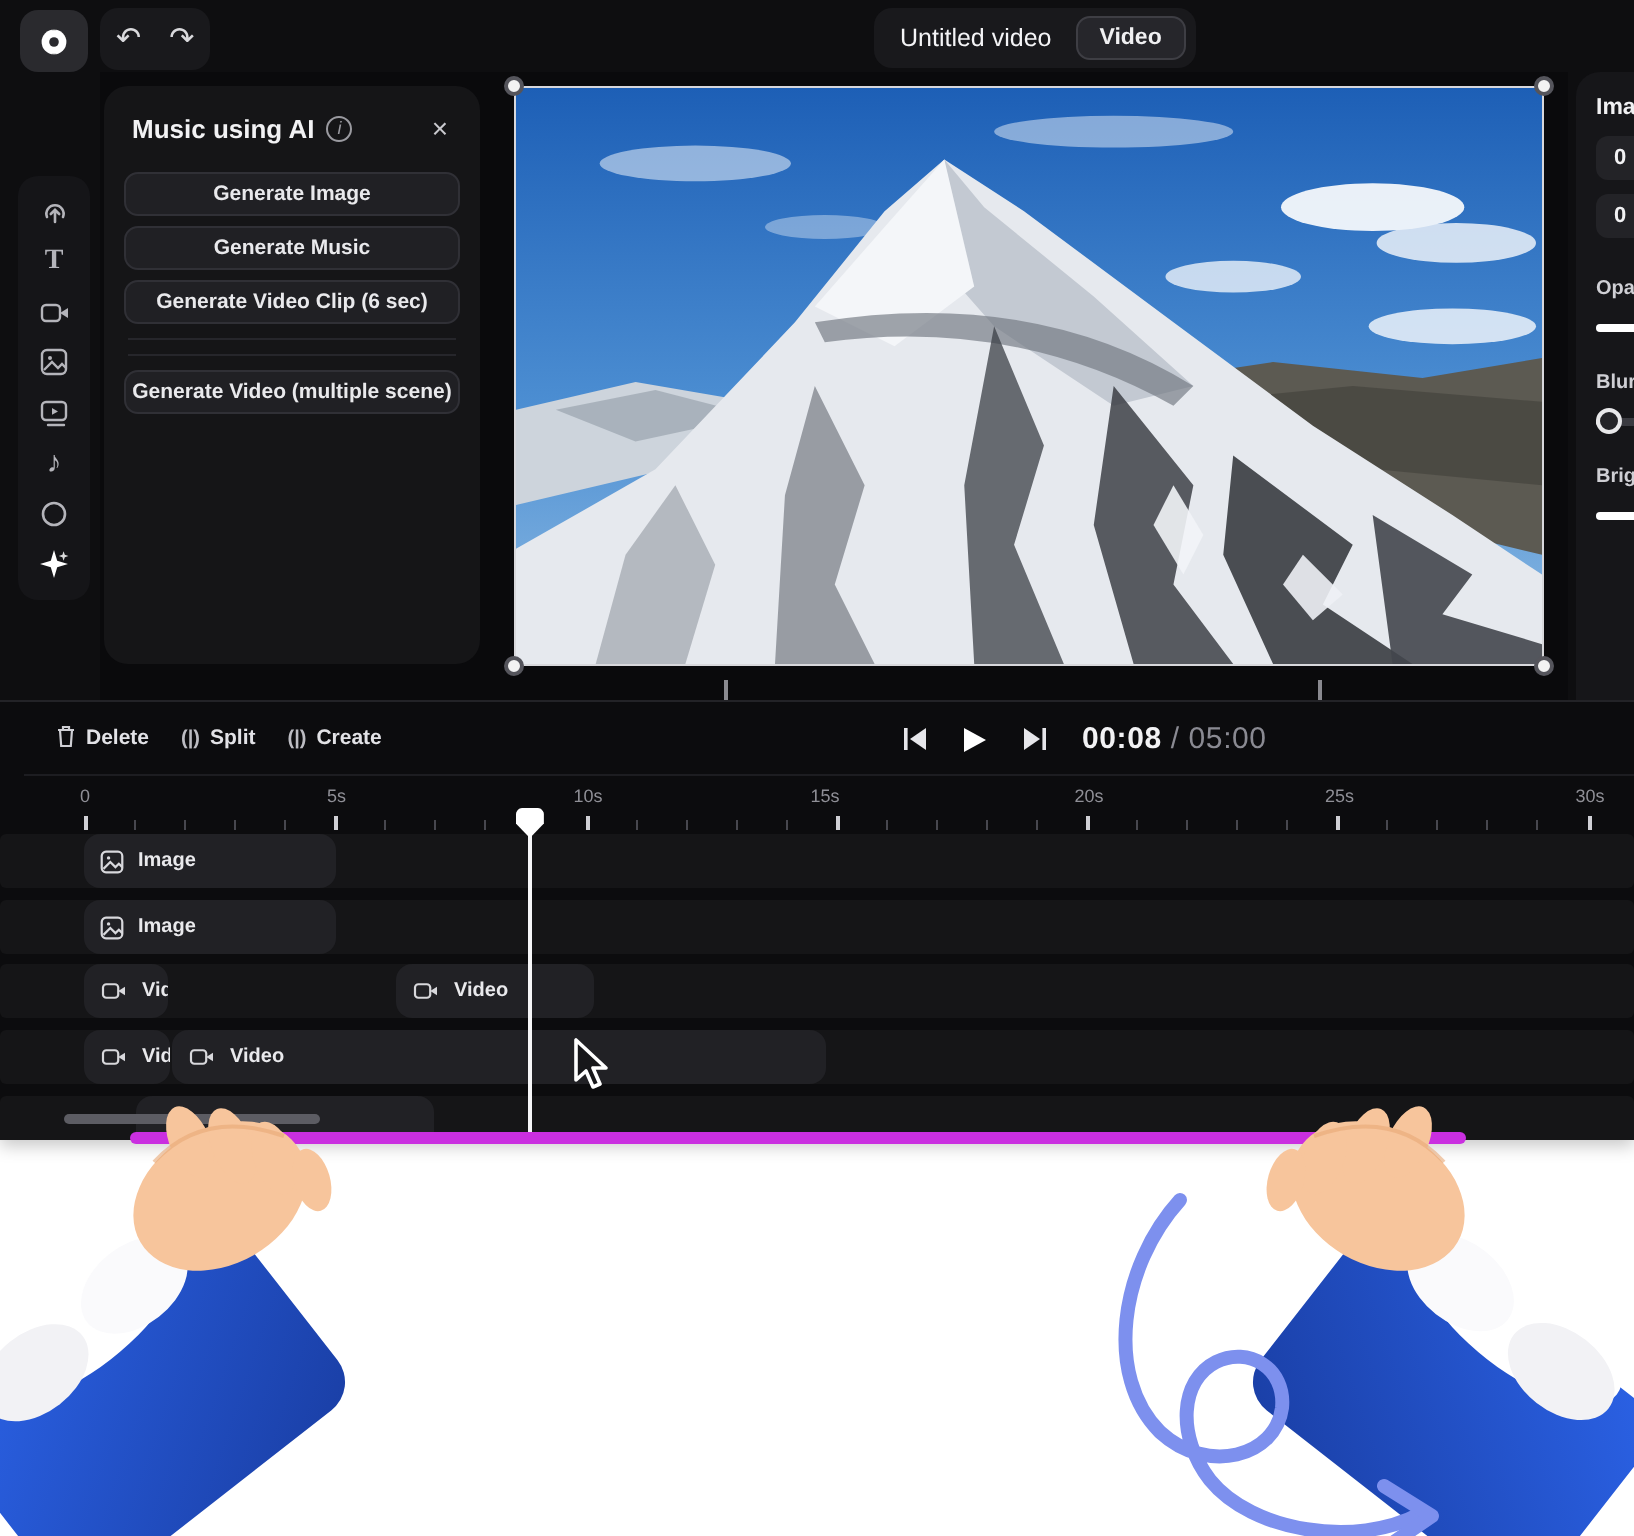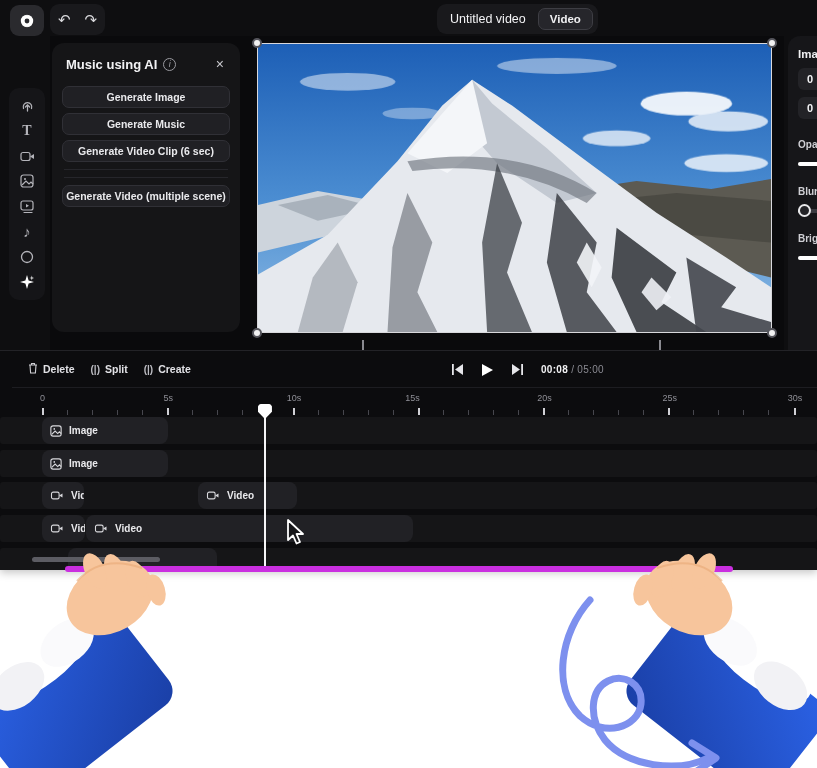--- a/index.html
+++ b/index.html
@@ -40,21 +40,21 @@
   .slider{position:relative;width:92px;height:4px;background:#3a3a40;border-radius:2px;margin-top:12px;}
   .slider .fill{position:absolute;left:0;top:0;height:4px;background:#ffffff;border-radius:2px;}
   .slider .knob{position:absolute;top:-5px;width:13px;height:13px;border-radius:50%;background:#232327;border:2px solid #e8e8ea;}
   
   .timeline{position:absolute;left:0;top:350px;width:817px;height:220px;background:#0c0c0e;border-top:1px solid #232327;}
   .tl-toolbar{position:absolute;left:12px;top:0;width:817px;height:37px;border-bottom:1px solid #1d1d21;display:flex;align-items:center;}
   .tool-btn{display:flex;align-items:center;gap:5px;color:#e2e2e6;font-size:10.5px;font-weight:bold;margin-left:16px;}
   .tool-btn .tic{color:#bcbcc2;font-size:10px;}
   .transport{position:absolute;left:440px;top:0;height:37px;display:flex;align-items:center;gap:18px;}
   .tr-btn{display:flex;align-items:center;}
-  .time{color:#f2f2f4;font-size:10px;font-weight:bold;letter-spacing:.3px;}
+  .time{color:#f2f2f4;font-size:15px;font-weight:bold;letter-spacing:.3px;}
   .time .total{color:#8a8a92;font-weight:normal;}
   .ruler{position:absolute;left:0;top:40px;width:817px;height:26px;}
   .ruler .rlabel{position:absolute;top:2px;transform:translateX(-40%);color:#8f8f96;font-size:9px;}
   .ruler .tick{position:absolute;bottom:2px;width:1px;height:5px;background:#47474e;}
   .ruler .tick.major{width:2px;height:7px;background:#d0d0d5;}
   .lane{position:absolute;left:0;width:817px;height:27px;background:#151517;border-radius:3px;}
   .clip{position:absolute;top:0;height:27px;background:#212125;border-radius:8px;display:flex;align-items:center;gap:7px;padding:0 8px;overflow:hidden;}
   .clip .cic{flex:0 0 auto;color:#d8d8dc;display:flex;}
   .clip .clabel{color:#e9e9ec;font-size:10px;font-weight:bold;white-space:nowrap;}
   .playhead-line{position:absolute;left:265px;top:54px;width:1.5px;height:163px;background:#f6f6f8;}

